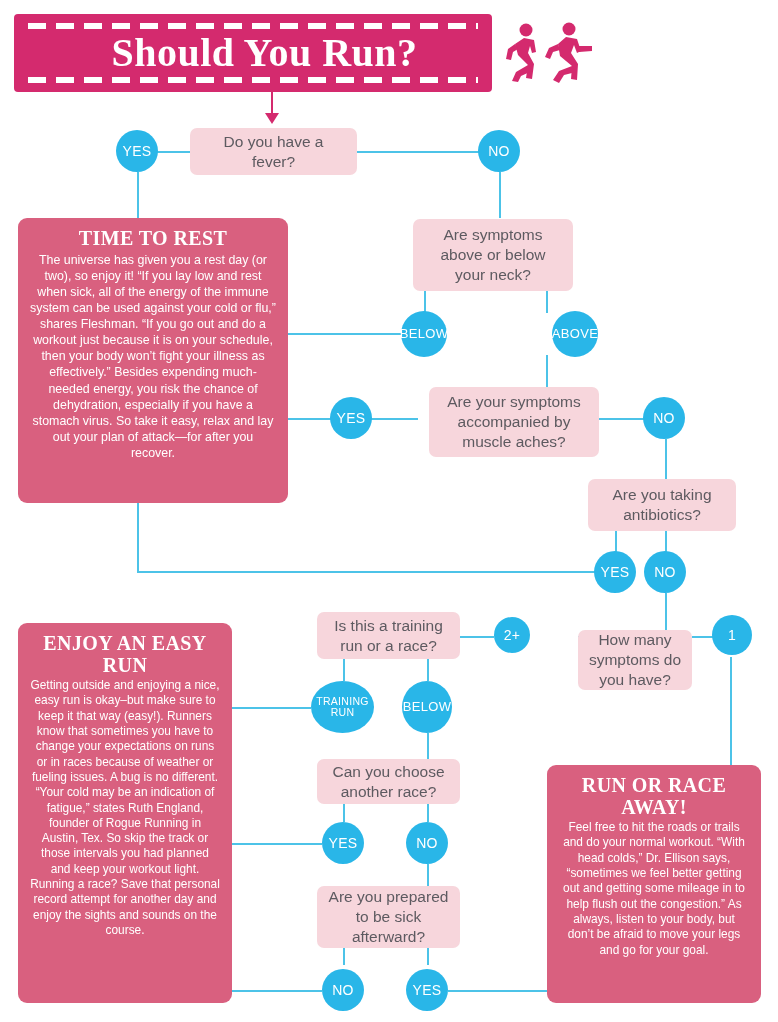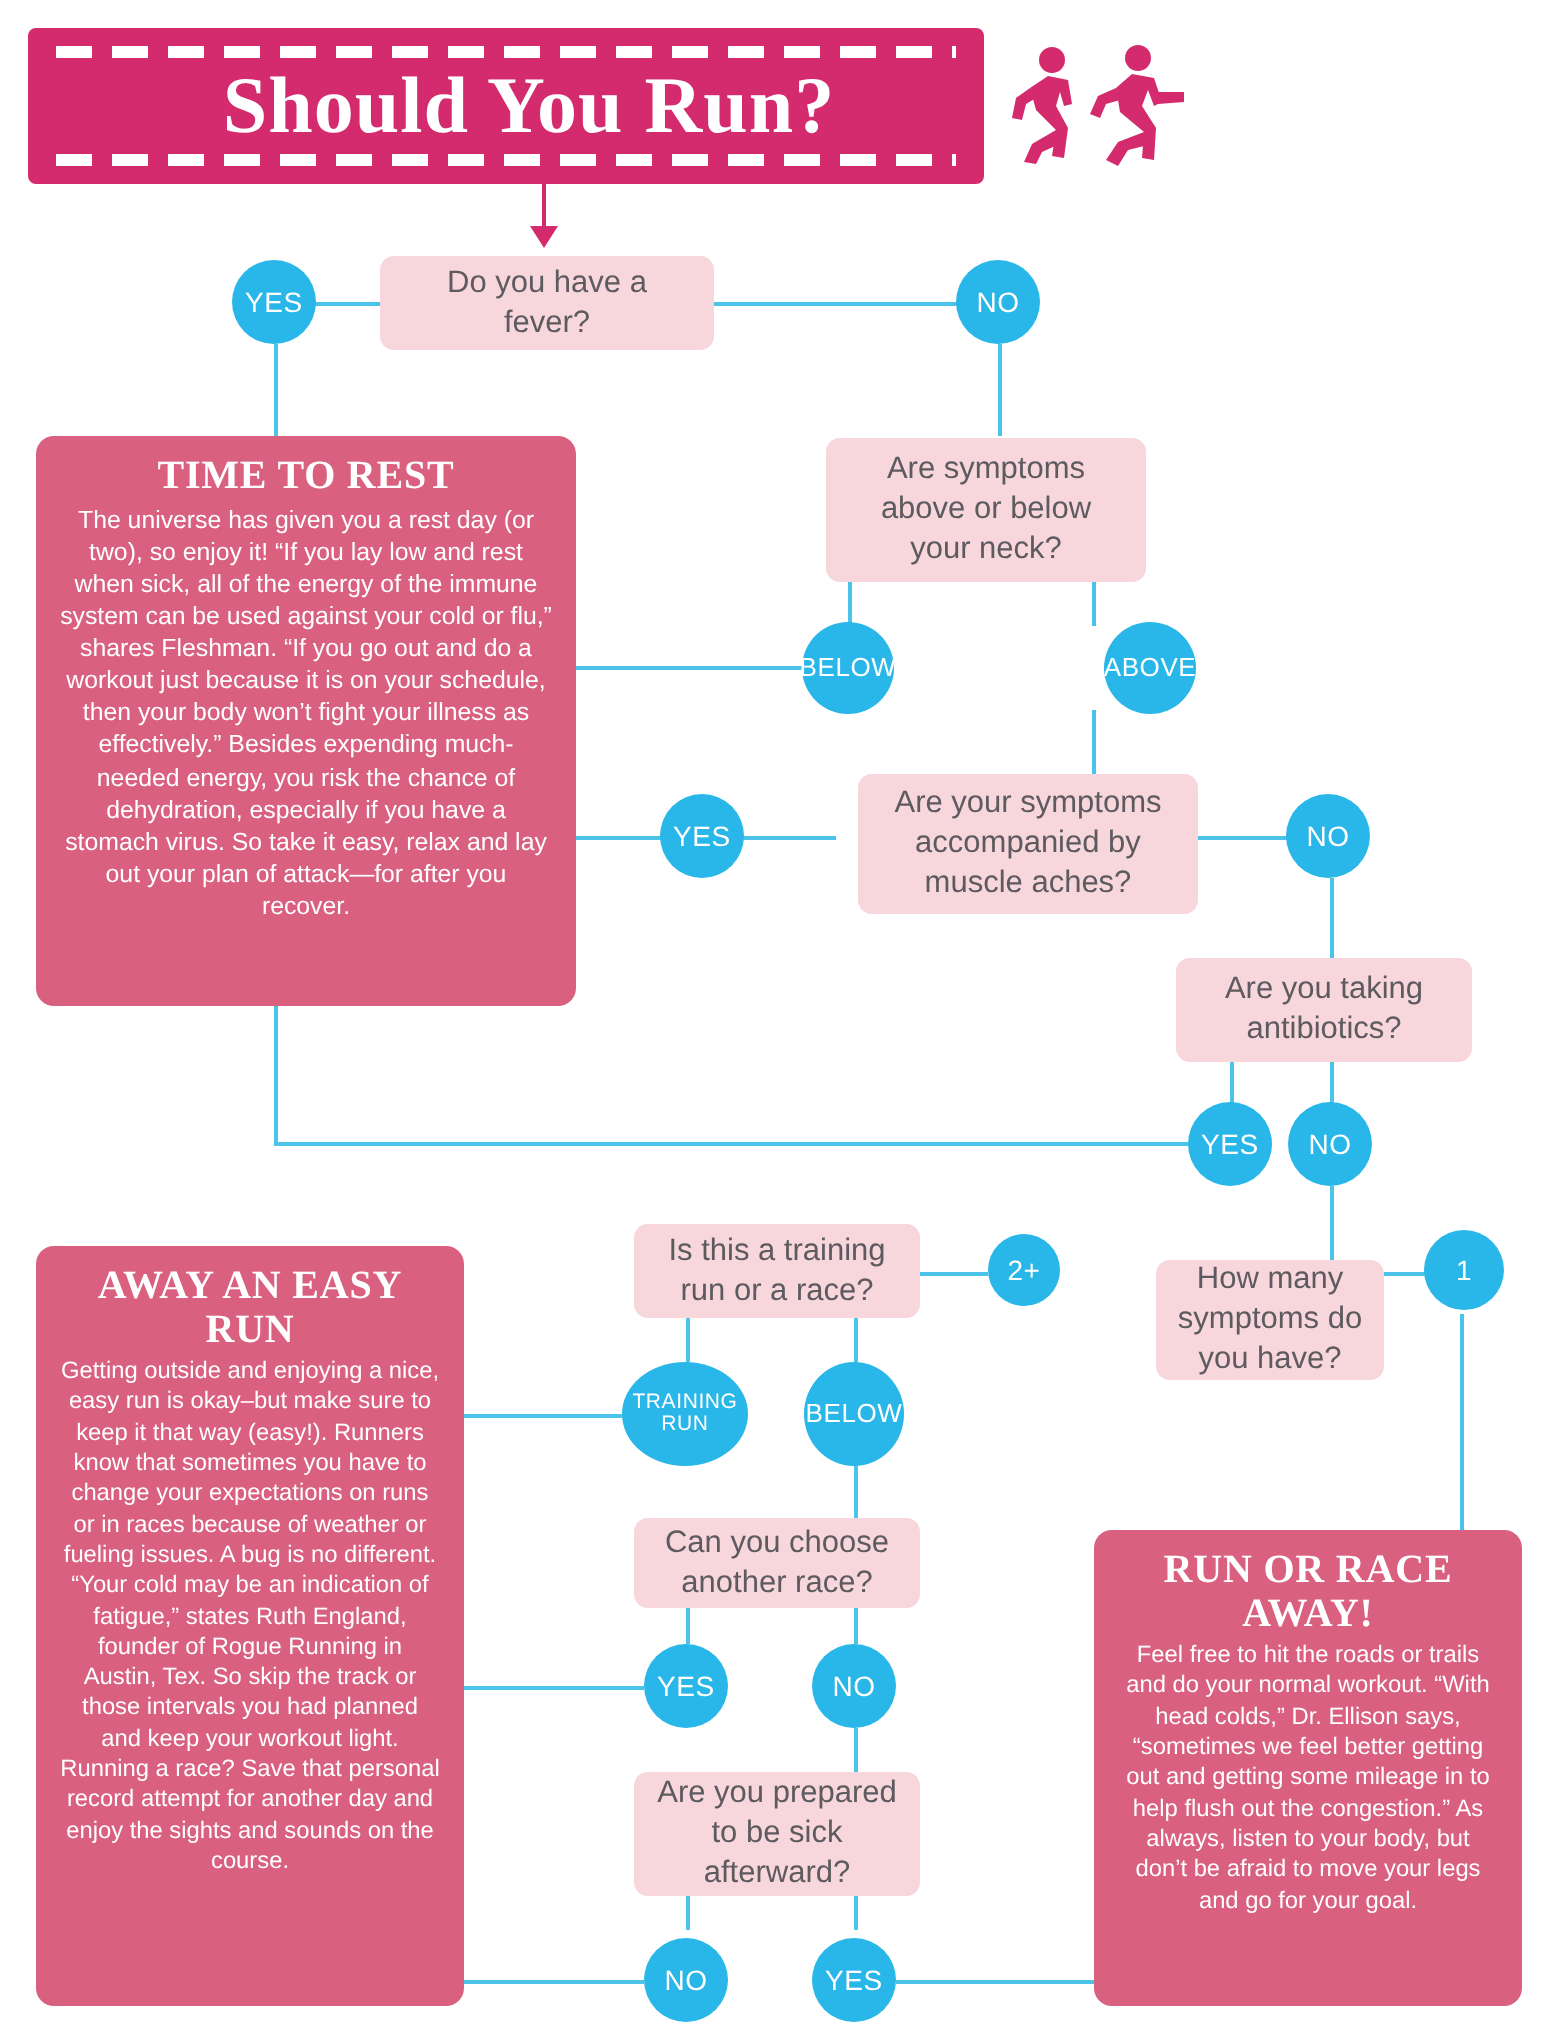--- a/index.html
+++ b/index.html
@@ -194,21 +194,21 @@
 
   <div class="circ" style="left:322px;top:969px;width:42px;height:42px;">NO</div>
   <div class="circ" style="left:406px;top:969px;width:42px;height:42px;">YES</div>
 
   <div class="rbox" style="left:18px;top:218px;width:270px;height:285px;">
     <h2>TIME TO REST</h2>
     <p>The universe has given you a rest day (or two), so enjoy it! “If you lay low and rest when sick, all of the energy of the immune system can be used against your cold or flu,” shares Fleshman. “If you go out and do a workout just because it is on your schedule, then your body won’t fight your illness as effectively.” Besides expending much-needed energy, you risk the chance of dehydration, especially if you have a stomach virus. So take it easy, relax and lay out your plan of attack—for after you recover.</p>
   </div>
 
   <div class="rbox small" style="left:18px;top:623px;width:214px;height:380px;">
-    <h2>AWAY AN EASY RUN</h2>
+    <h2>ENJOY AN EASY RUN</h2>
     <p>Getting outside and enjoying a nice, easy run is okay–but make sure to keep it that way (easy!). Runners know that sometimes you have to change your expectations on runs or in races because of weather or fueling issues. A bug is no different. “Your cold may be an indication of fatigue,” states Ruth England, founder of Rogue Running in Austin, Tex. So skip the track or those intervals you had planned and keep your workout light. Running a race? Save that personal record attempt for another day and enjoy the sights and sounds on the course.</p>
   </div>
 
   <div class="rbox small" style="left:547px;top:765px;width:214px;height:238px;">
     <h2>RUN OR RACE AWAY!</h2>
     <p>Feel free to hit the roads or trails and do your normal workout. “With head colds,” Dr. Ellison says, “sometimes we feel better getting out and getting some mileage in to help flush out the congestion.” As always, listen to your body, but don’t be afraid to move your legs and go for your goal.</p>
   </div>
 
 </div>
 

